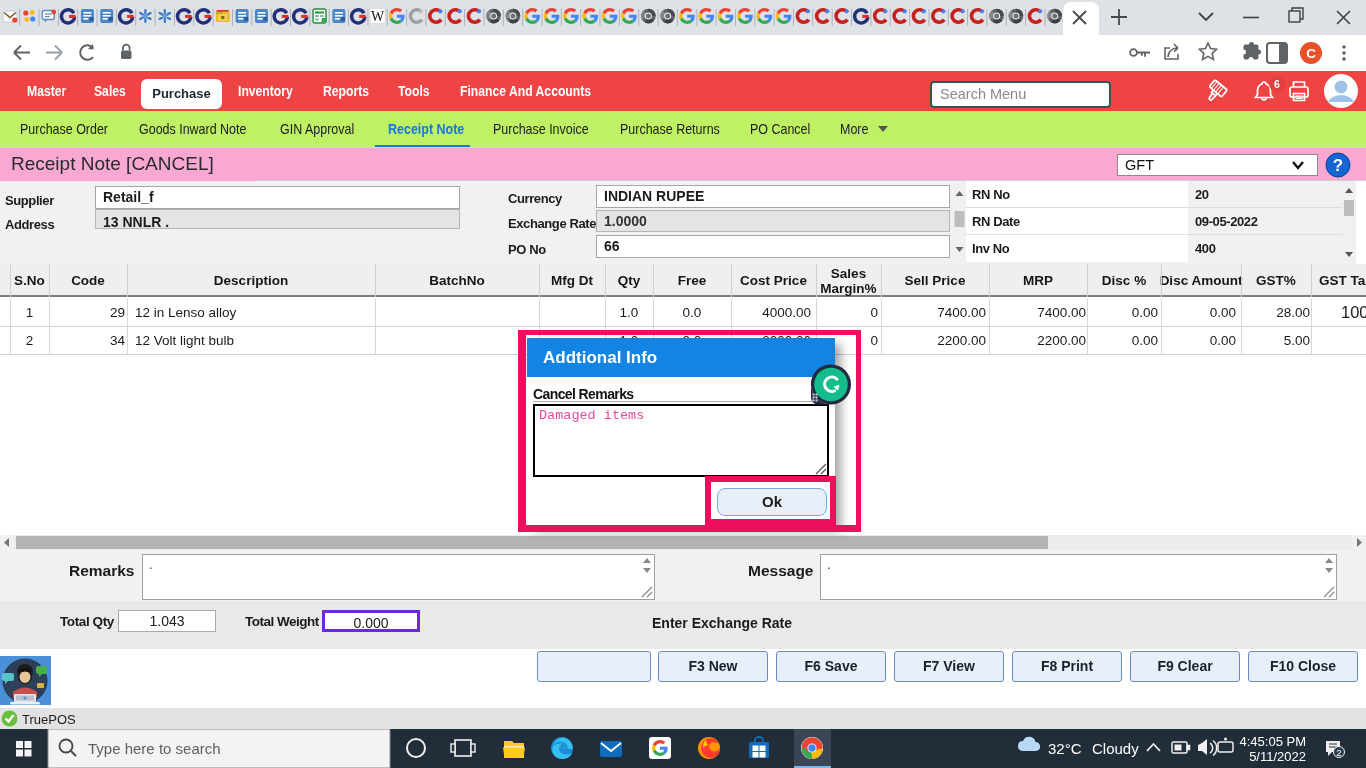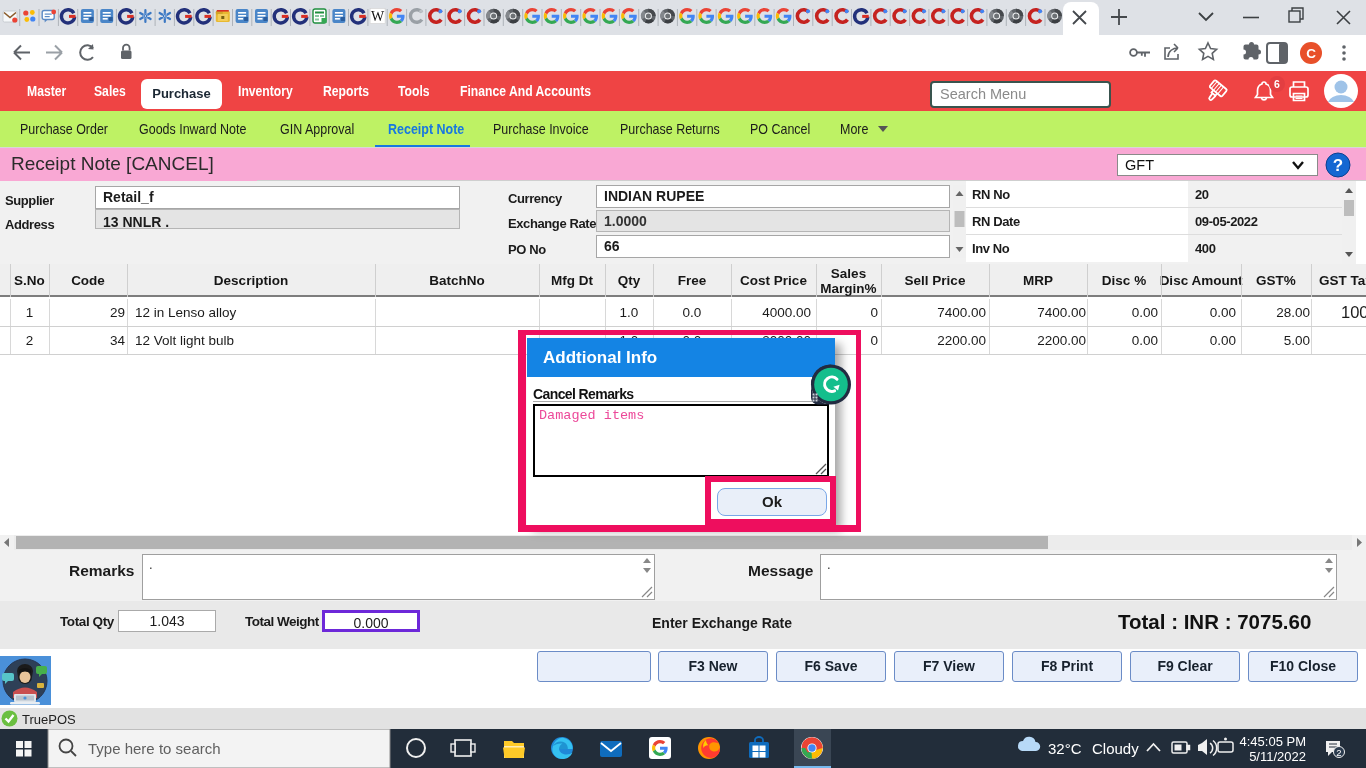--- a/index.html
+++ b/index.html
@@ -514,21 +514,20 @@
         <path d="M11 1 L1 11 M11 6 L6 11" stroke="#888" stroke-width="1.2"></path>
       </svg>
   </div>
 </div>
 <div class="abs" id="totalsrow">
   <div style="position:absolute;left:60px;top:13px;font-size:13.5px;font-weight:bold;color:#1b1b1b;letter-spacing:-0.4px">Total Qty</div>
   <div style="position:absolute;left:118px;top:9px;width:98px;height:22px;background:#fff;border:1px solid #aaa;text-align:center;font-size:14px;line-height:20px;color:#1b1b1b">1.043</div>
   <div style="position:absolute;left:245px;top:13px;font-size:13.5px;font-weight:bold;color:#1b1b1b;letter-spacing:-0.5px">Total Weight</div>
   <div style="position:absolute;left:322px;top:9px;width:98px;height:22px;background:#fff;border:3px solid #6d28d9;text-align:center;font-size:14px;line-height:20px;color:#1b1b1b">0.000</div>
   <div style="position:absolute;left:652px;top:14px;font-size:14px;font-weight:bold;color:#1b1b1b">Enter Exchange Rate</div>
-  <div style="position:absolute;left:1118px;top:9px;font-size:20.5px;font-weight:bold;color:#111">Total : INR : 7075.60</div>
 </div>
 <div class="abs" id="btnrow">
   <div class="fbtn" style="left:537px;width:114px"></div>
   <div class="fbtn" style="left:658px">F3 New</div>
   <div class="fbtn" style="left:776px">F6 Save</div>
   <div class="fbtn" style="left:894px">F7 View</div>
   <div class="fbtn" style="left:1012px">F8 Print</div>
   <div class="fbtn" style="left:1130px">F9 Clear</div>
   <div class="fbtn" style="left:1248px">F10 Close</div>
 </div>

